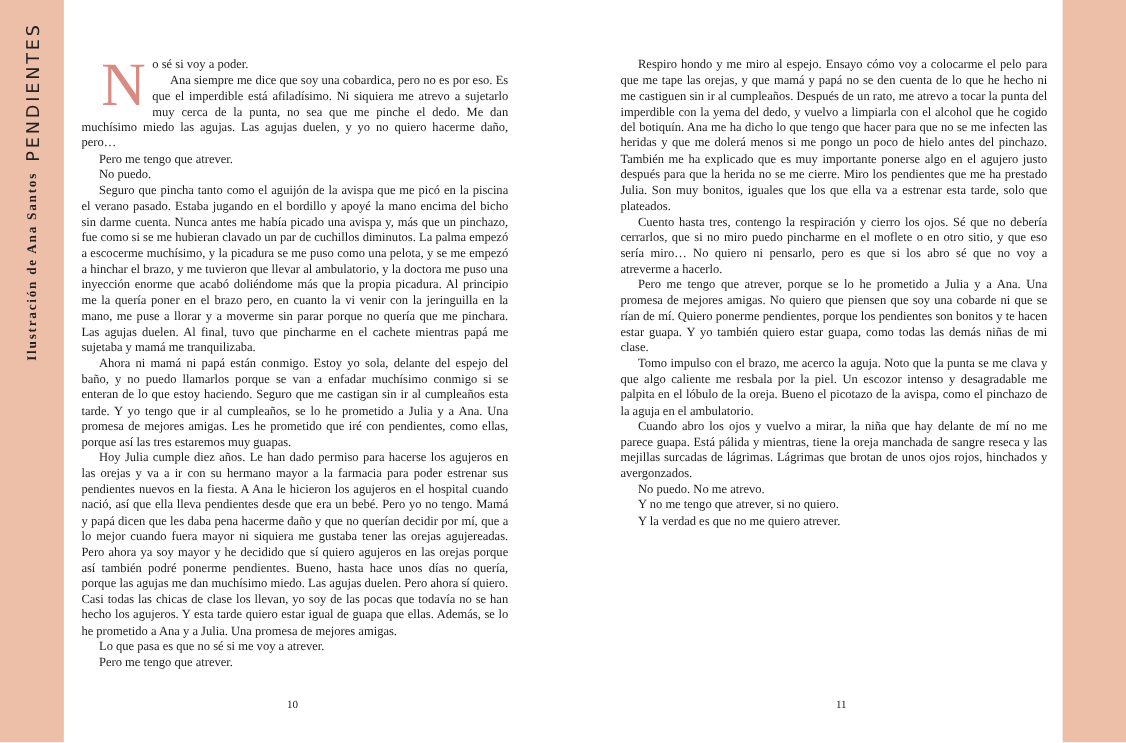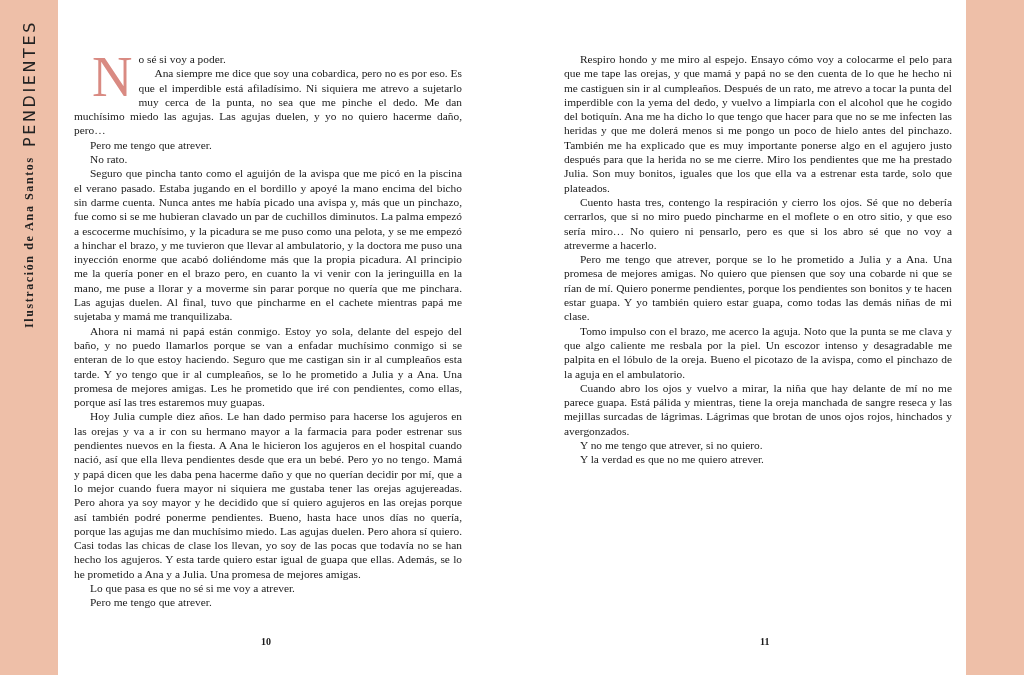--- a/index.html
+++ b/index.html
@@ -11,21 +11,21 @@
   .vt1 { top:52px; height:95px; }
   .vt1 .vtext { font-family:"DejaVu Sans", sans-serif; font-size:16px; letter-spacing:2.6px; transform:rotate(180deg) scaleY(1); }
   .vt2 { top:168px; height:160px; }
   .vt2 .vtext { font-family:"Liberation Serif", serif; font-size:12px; letter-spacing:1.6px; font-weight:bold; }
   .page { position:absolute; top:52px; font-size:11.4px; line-height:14.3px; text-align:justify; hyphens:manual; }
   .page-left { left:74px; width:388px; }
   .page-right { left:564px; width:388px; }
   .page p { margin:0; text-indent:16px; }
   .dropcap { float:left; font-size:56px; line-height:44px; color:#d98a82; margin:3px 6px 0 18px; font-family:"Liberation Serif", serif; }
   .first-para { text-indent:0 !important; }
-  .folio { position:absolute; top:636px; font-size:10px; font-weight:bold; }
+  .folio { position:absolute; top:636px; font-size:10px; font-weight:normal; }
   .folio-left { left:261px; }
   .folio-right { left:760px;text-align:center; }
 </style>
 </head>
 <body>
 
 <div class="strip-left"></div>
 <div class="strip-right"></div>
 
 <div class="vwrap vt1">
@@ -34,32 +34,33 @@
 <div class="vwrap vt2">
   <span class="vtext">Ilustración de Ana Santos</span>
 </div>
 
 <div class="page page-left">
   <p class="first-para">
     <span class="dropcap">N</span><span>o sé si voy a poder.</span><br>
     <span style="display:inline-block;width:16px"></span><span>Ana siempre me dice que soy una cobardica, pero no es por eso. Es que el imperdible está afiladísimo. Ni siquiera me atrevo a sujetarlo muy cerca de la punta, no sea que me pinche el dedo. Me dan muchísimo miedo las agujas. Las agujas duelen, y yo no quiero hacerme daño, pero…</span>
   </p>
   <p>Pero me tengo que atrever.</p>
-  <p>No rato.</p>
+  <p>No puedo.</p>
   <p>Seguro que pincha tanto como el aguijón de la avispa que me picó en la piscina el verano pasado. Estaba jugando en el bordillo y apoyé la mano encima del bicho sin darme cuenta. Nunca antes me había picado una avispa y, más que un pinchazo, fue como si se me hubieran clavado un par de cuchillos diminutos. La palma empezó a escocerme muchísimo, y la picadura se me puso como una pelota, y se me empezó a hinchar el brazo, y me tuvieron que llevar al ambulatorio, y la doctora me puso una inyección enorme que acabó doliéndome más que la propia picadura. Al principio me la quería poner en el brazo pero, en cuanto la vi venir con la jeringuilla en la mano, me puse a llorar y a moverme sin parar porque no quería que me pinchara. Las agujas duelen. Al final, tuvo que pincharme en el cachete mientras papá me sujetaba y mamá me tranquilizaba.</p>
   <p>Ahora ni mamá ni papá están conmigo. Estoy yo sola, delante del espejo del baño, y no puedo llamarlos porque se van a enfadar muchísimo conmigo si se enteran de lo que estoy haciendo. Seguro que me castigan sin ir al cumpleaños esta tarde. Y yo tengo que ir al cumpleaños, se lo he prometido a Julia y a Ana. Una promesa de mejores amigas. Les he prometido que iré con pendientes, como ellas, porque así las tres estaremos muy guapas.</p>
   <p>Hoy Julia cumple diez años. Le han dado permiso para hacerse los agujeros en las orejas y va a ir con su hermano mayor a la farmacia para poder estrenar sus pendientes nuevos en la fiesta. A Ana le hicieron los agujeros en el hospital cuando nació, así que ella lleva pendientes desde que era un bebé. Pero yo no tengo. Mamá y papá dicen que les daba pena hacerme daño y que no querían decidir por mí, que a lo mejor cuando fuera mayor ni siquiera me gustaba tener las orejas agujereadas. Pero ahora ya soy mayor y he decidido que sí quiero agujeros en las orejas porque así también podré ponerme pendientes. Bueno, hasta hace unos días no quería, porque las agujas me dan muchísimo miedo. Las agujas duelen. Pero ahora sí quiero. Casi todas las chicas de clase los llevan, yo soy de las pocas que todavía no se han hecho los agujeros. Y esta tarde quiero estar igual de guapa que ellas. Además, se lo he prometido a Ana y a Julia. Una promesa de mejores amigas.</p>
   <p>Lo que pasa es que no sé si me voy a atrever.</p>
   <p>Pero me tengo que atrever.</p>
 </div>
 
 <div class="page page-right">
   <p>Respiro hondo y me miro al espejo. Ensayo cómo voy a colocarme el pelo para que me tape las orejas, y que mamá y papá no se den cuenta de lo que he hecho ni me castiguen sin ir al cumpleaños. Después de un rato, me atrevo a tocar la punta del imperdible con la yema del dedo, y vuelvo a limpiarla con el alcohol que he cogido del botiquín. Ana me ha dicho lo que tengo que hacer para que no se me infecten las heridas y que me dolerá menos si me pongo un poco de hielo antes del pinchazo. También me ha explicado que es muy importante ponerse algo en el agujero justo después para que la herida no se me cierre. Miro los pendientes que me ha prestado Julia. Son muy bonitos, iguales que los que ella va a estrenar esta tarde, solo que plateados.</p>
   <p>Cuento hasta tres, contengo la respiración y cierro los ojos. Sé que no debería cerrarlos, que si no miro puedo pincharme en el moflete o en otro sitio, y que eso sería miro… No quiero ni pensarlo, pero es que si los abro sé que no voy a atreverme a hacerlo.</p>
   <p>Pero me tengo que atrever, porque se lo he prometido a Julia y a Ana. Una promesa de mejores amigas. No quiero que piensen que soy una cobarde ni que se rían de mí. Quiero ponerme pendientes, porque los pendientes son bonitos y te hacen estar guapa. Y yo también quiero estar guapa, como todas las demás niñas de mi clase.</p>
   <p>Tomo impulso con el brazo, me acerco la aguja. Noto que la punta se me clava y que algo caliente me resbala por la piel. Un escozor intenso y desagradable me palpita en el lóbulo de la oreja. Bueno el picotazo de la avispa, como el pinchazo de la aguja en el ambulatorio.</p>
   <p>Cuando abro los ojos y vuelvo a mirar, la niña que hay delante de mí no me parece guapa. Está pálida y mientras, tiene la oreja manchada de sangre reseca y las mejillas surcadas de lágrimas. Lágrimas que brotan de unos ojos rojos, hinchados y avergonzados.</p>
+  <p>No puedo. No me atrevo.</p>
   <p>Y no me tengo que atrever, si no quiero.</p>
   <p>Y la verdad es que no me quiero atrever.</p>
 </div>
 
 <div class="folio folio-left">10</div>
 <div class="folio folio-right">11</div>
 
 </body></html>

